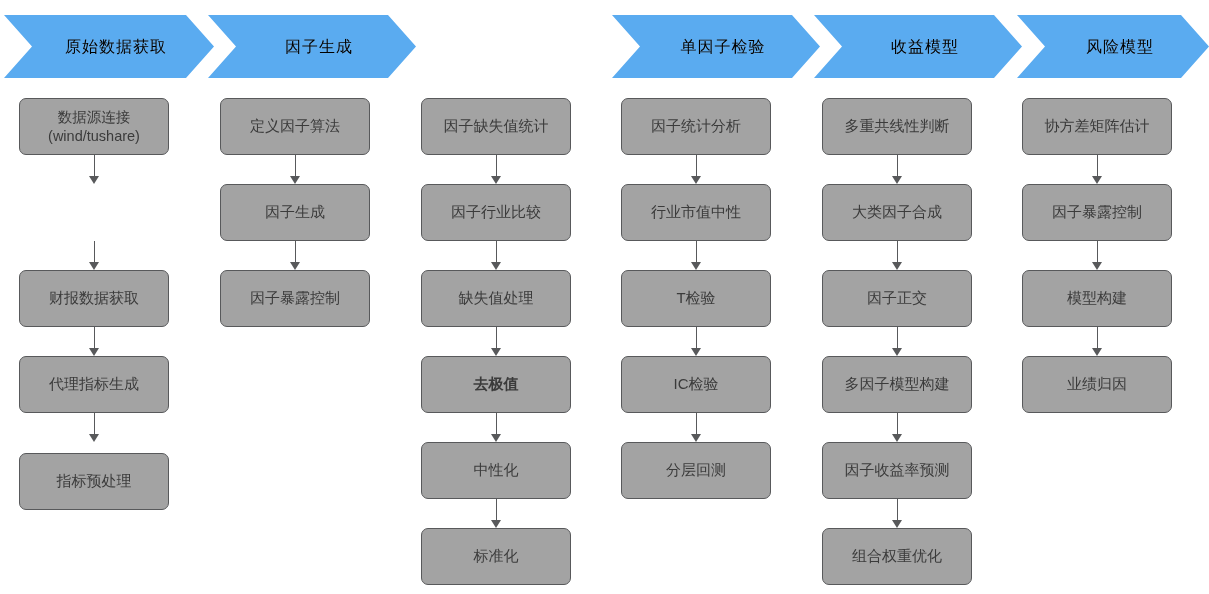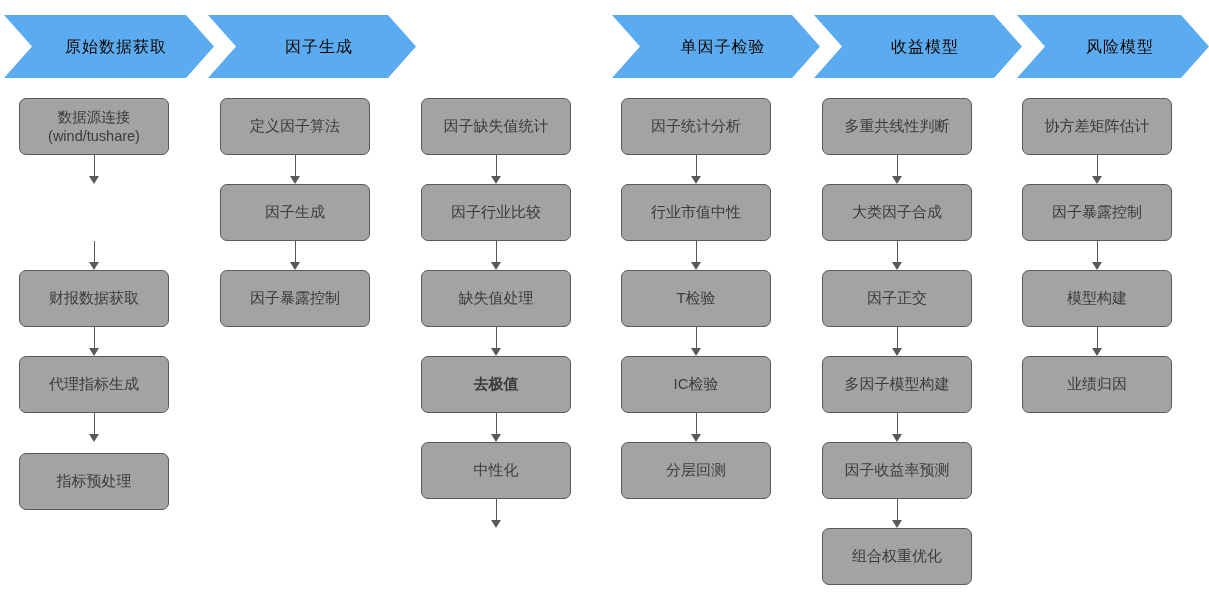--- a/index.html
+++ b/index.html
@@ -180,20 +180,23 @@
       <div class="shaft" style="height: 21px;"></div>
       <div class="head"></div>
     </div>
     <div class="node" style="left: 421px; top: 442px;">
       <span class="node-label">中性化</span>
     </div>
     <div class="connector" style="left: 490.5px; top: 499px; height: 29px;">
       <div class="shaft" style="height: 21px;"></div>
       <div class="head"></div>
     </div>
+    <div class="node" style="left: 421px; top: 528px;">
+      <span class="node-label">标准化</span>
+    </div>
     <div class="stage" style="left: 612px; width: 208px;">
       <span class="stage-label">单因子检验</span>
     </div>
     <div class="node" style="left: 621px; top: 98px;">
       <span class="node-label">因子统计分析</span>
     </div>
     <div class="connector" style="left: 690.5px; top: 155px; height: 29px;">
       <div class="shaft" style="height: 21px;"></div>
       <div class="head"></div>
     </div>

